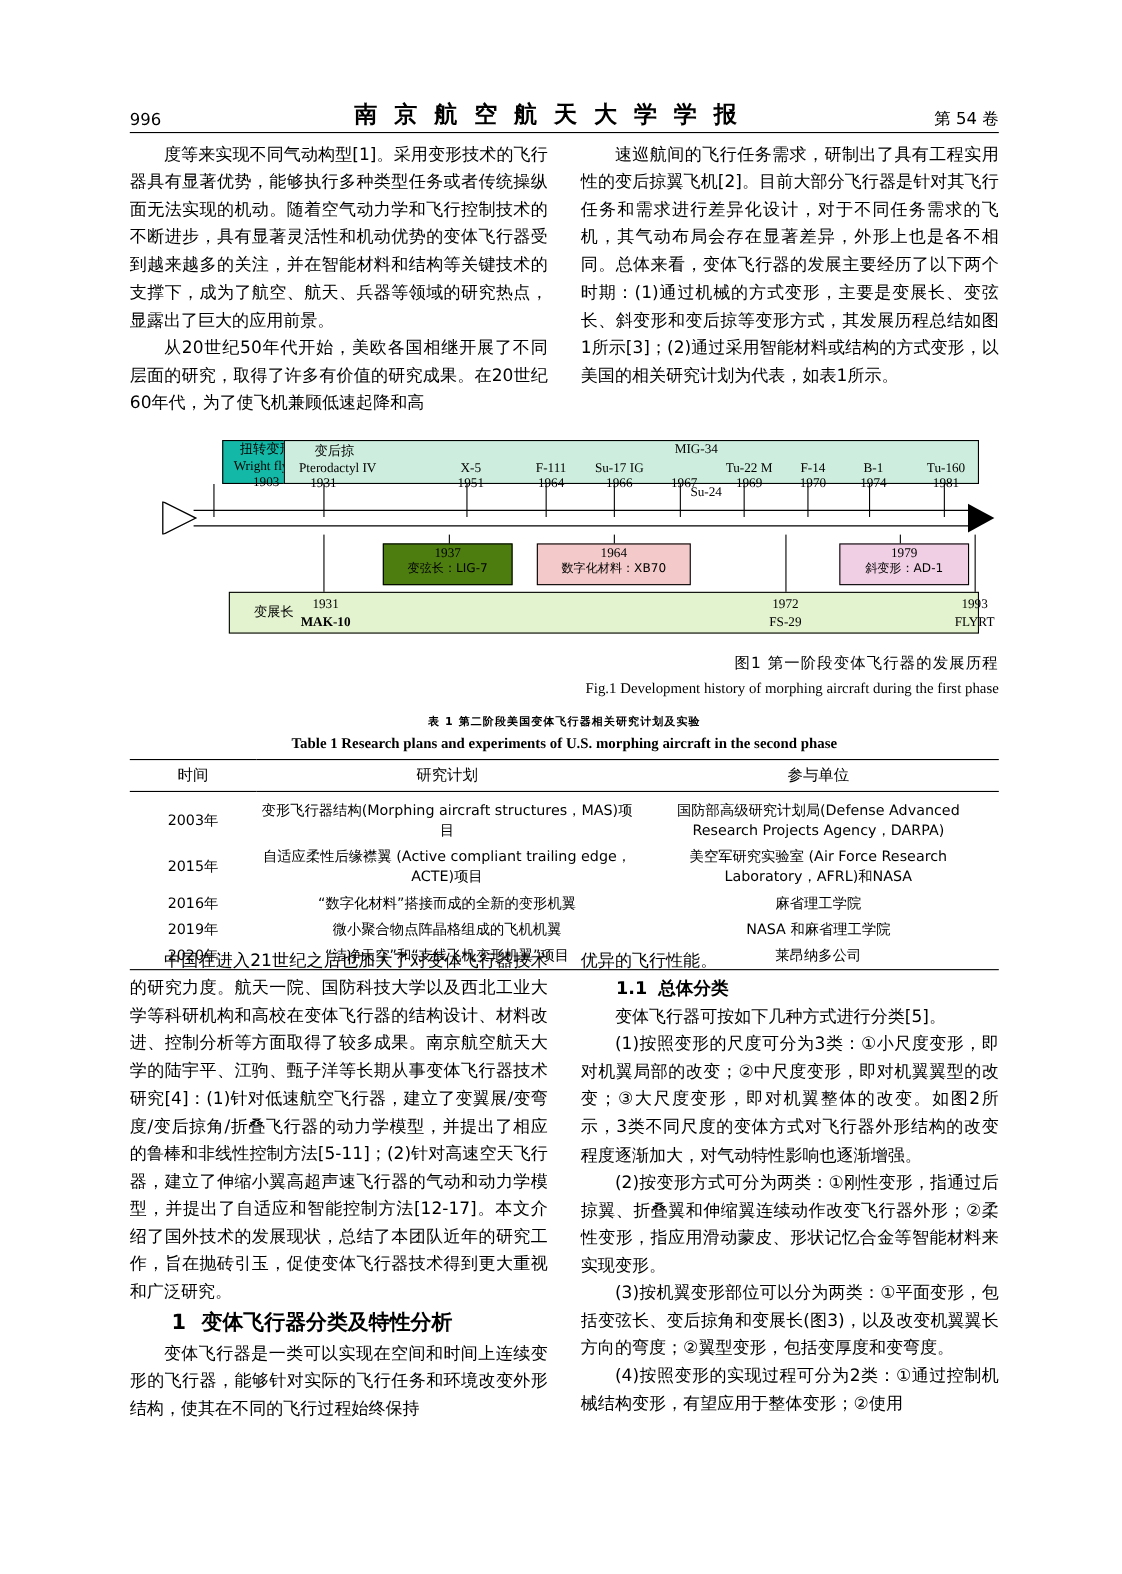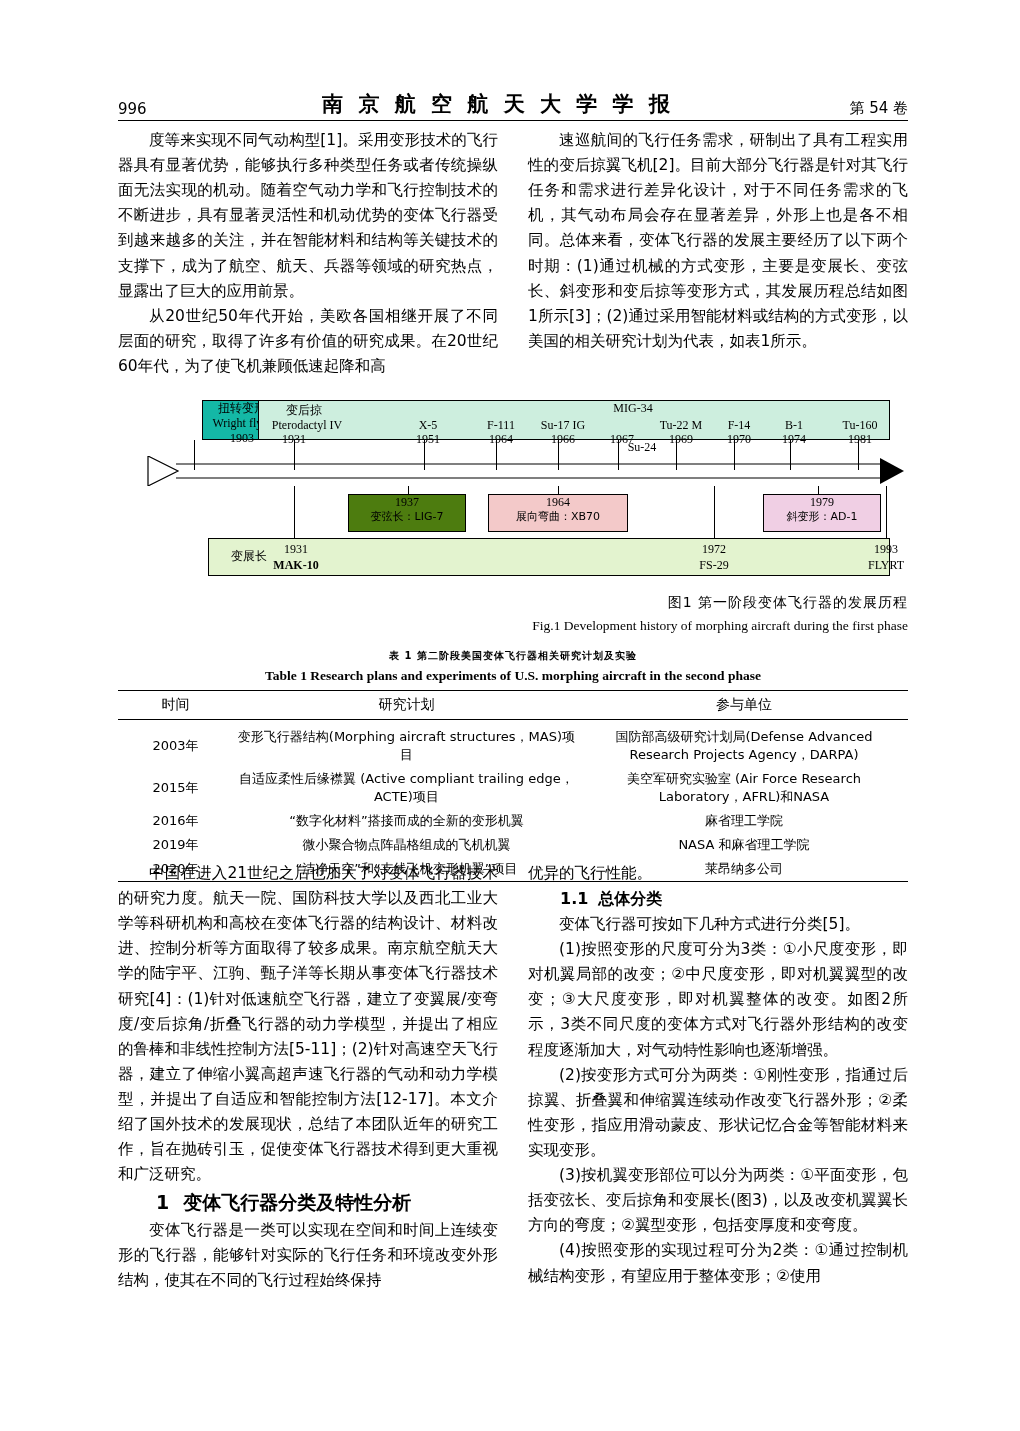--- a/index.html
+++ b/index.html
@@ -190,21 +190,21 @@
     <div class="tick" style="left:290px;top:88px;height:18px;"></div>
     <div class="tick" style="left:440px;top:88px;height:18px;"></div>
     <div class="tick" style="left:700px;top:88px;height:18px;"></div>
 
     <div class="fig-box" style="left:230px;top:96px;width:118px;height:38px;background:#4d7c0f;">
       <div>1937</div>
       <div style="font-family:'DejaVu Sans',sans-serif;font-size:11px;">变弦长：LIG-7</div>
     </div>
     <div class="fig-box" style="left:370px;top:96px;width:140px;height:38px;background:#f3c9c9;">
       <div>1964</div>
-      <div style="font-family:'DejaVu Sans',sans-serif;font-size:11px;">展向弯曲：XB70</div>
+      <div style="font-family:'DejaVu Sans',sans-serif;font-size:11px;">数字化材料：XB70</div>
     </div>
     <div class="fig-box" style="left:645px;top:96px;width:118px;height:38px;background:#f0cfe4;">
       <div>1979</div>
       <div style="font-family:'DejaVu Sans',sans-serif;font-size:11px;">斜变形：AD-1</div>
     </div>
 
     <div class="tick" style="left:176px;top:88px;height:54px;"></div>
     <div class="tick" style="left:596px;top:88px;height:54px;"></div>
     <div class="tick" style="left:768px;top:88px;height:54px;"></div>
 

